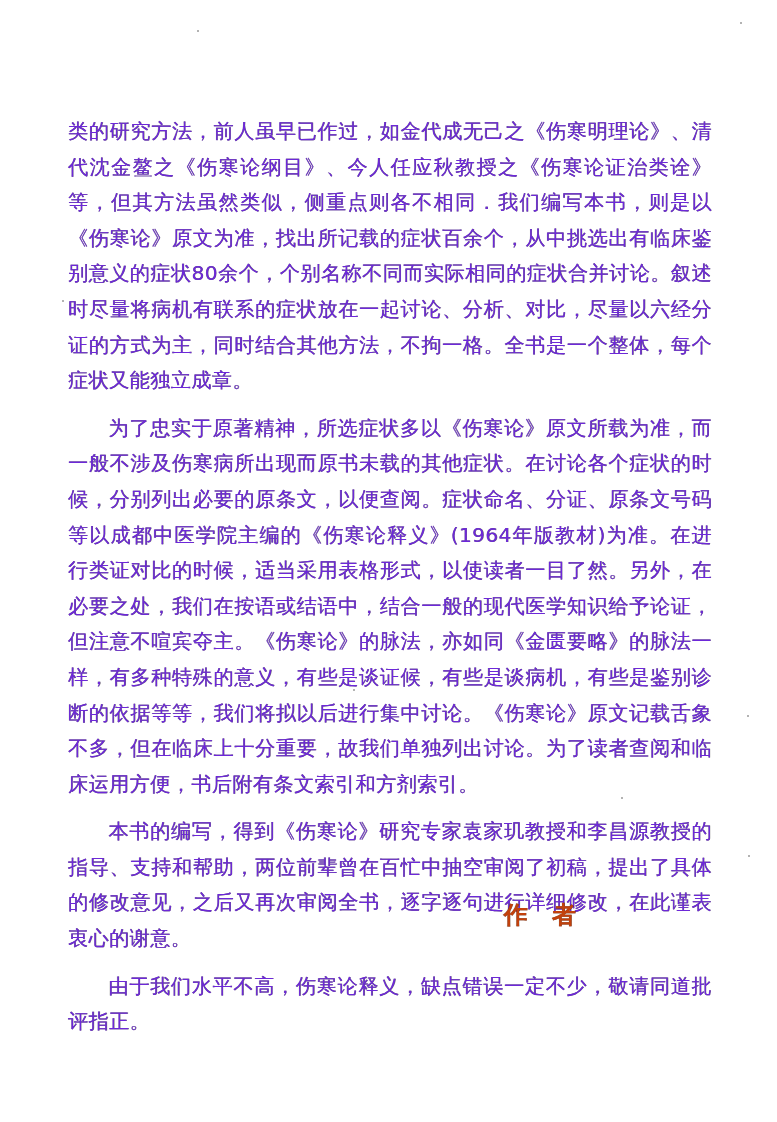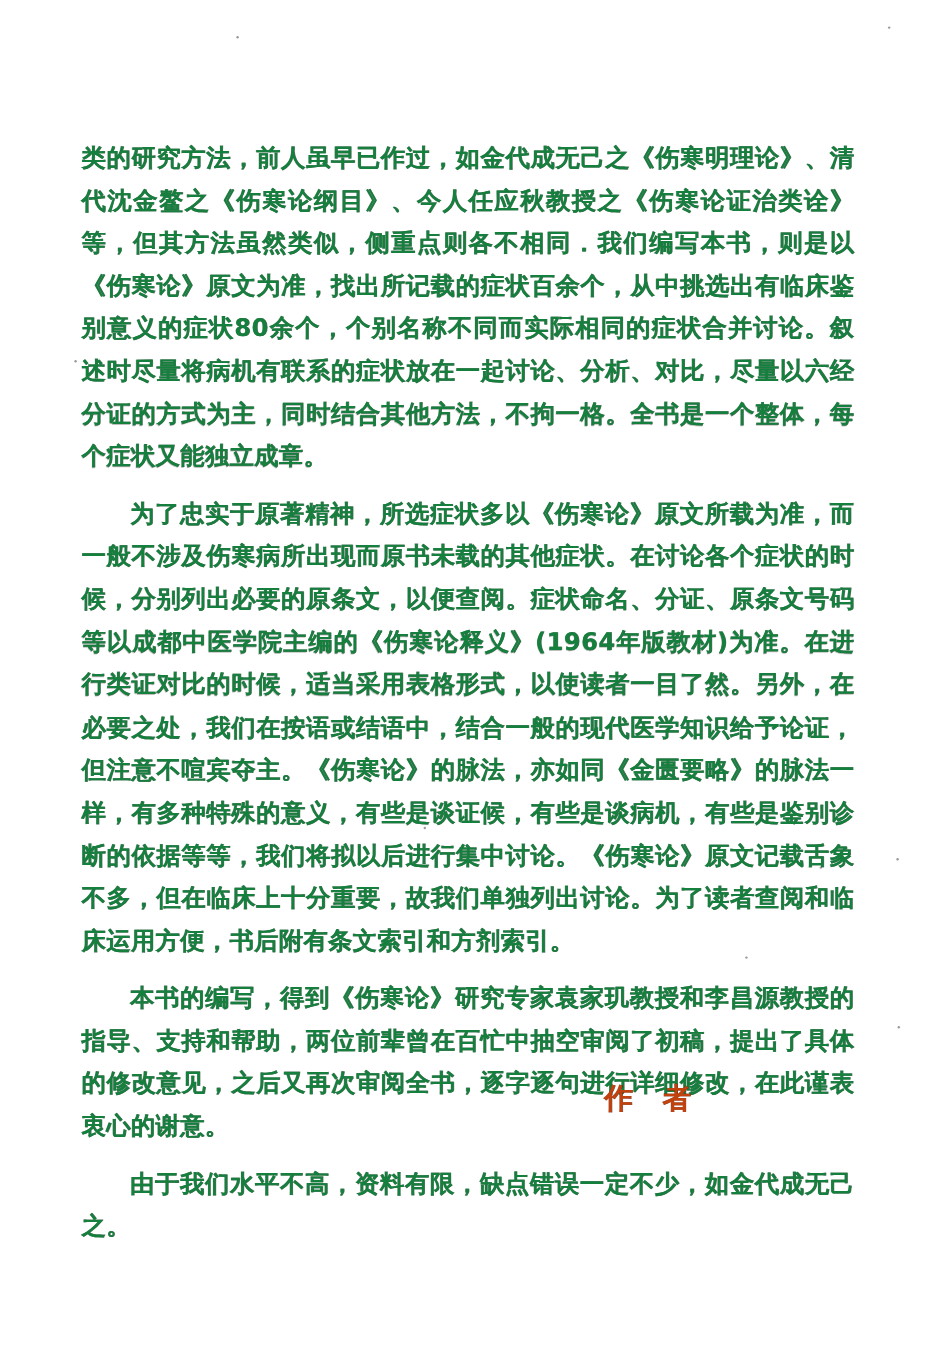--- a/index.html
+++ b/index.html
@@ -31,27 +31,27 @@
   .textblock {
     position: absolute;
     left: 68px;
     top: 114px;
     width: 644px;
   }
 
   .para {
     margin: 0;
     padding: 0;
-    color: #15803d;
+    color: #6d28d9;
     font-size: 20.2px;
     line-height: 35.6px;
     letter-spacing: 0.35px;
     text-align: justify;
     text-justify: inter-character;
-    font-weight: 700;
+    font-weight: 400;
     
     text-shadow: 0.35px 0 0 rgba(0,0,0,0.55), -0.3px 0.2px 0 rgba(0,0,0,0.25);
     -webkit-font-smoothing: none;
   }
 
   .para + .para {
     margin-top: 12px;
   }
 
   .indent {
@@ -103,21 +103,21 @@
   <div class="speck" style="left:62px; top:300px; width:2px; height:2px;"></div>
 
   <div class="textblock">
 
     <p class="para">类的研究方法，前人虽早已作过，如金代成无己之《伤寒明理论》、清代沈金鳌之《伤寒论纲目》、今人任应秋教授之《伤寒论证治类诠》等，但其方法虽然类似，侧重点则各不相同．我们编写本书，则是以《伤寒论》原文为准，找出所记载的症状百余个，从中挑选出有临床鉴别意义的症状80余个，个别名称不同而实际相同的症状合并讨论。叙述时尽量将病机有联系的症状放在一起讨论、分析、对比，尽量以六经分证的方式为主，同时结合其他方法，不拘一格。全书是一个整体，每个症状又能独立成章。</p>
 
     <p class="para indent">为了忠实于原著精神，所选症状多以《伤寒论》原文所载为准，而一般不涉及伤寒病所出现而原书未载的其他症状。在讨论各个症状的时候，分别列出必要的原条文，以便查阅。症状命名、分证、原条文号码等以成都中医学院主编的《伤寒论释义》(1964年版教材)为准。在进行类证对比的时候，适当采用表格形式，以使读者一目了然。另外，在必要之处，我们在按语或结语中，结合一般的现代医学知识给予论证，但注意不喧宾夺主。《伤寒论》的脉法，亦如同《金匮要略》的脉法一样，有多种特殊的意义，有些是谈证候，有些是谈病机，有些是鉴别诊断的依据等等，我们将拟以后进行集中讨论。《伤寒论》原文记载舌象不多，但在临床上十分重要，故我们单独列出讨论。为了读者查阅和临床运用方便，书后附有条文索引和方剂索引。</p>
 
     <p class="para indent">本书的编写，得到《伤寒论》研究专家袁家玑教授和李昌源教授的指导、支持和帮助，两位前辈曾在百忙中抽空审阅了初稿，提出了具体的修改意见，之后又再次审阅全书，逐字逐句进行详细修改，在此谨表衷心的谢意。</p>
 
-    <p class="para indent">由于我们水平不高，资料有限，缺点错误一定不少，如金代成无己之。</p>
+    <p class="para indent">由于我们水平不高，伤寒论释义，缺点错误一定不少，敬请同道批评指正。</p>
 
   </div>
 
   <div class="signature">
     <div class="sig-author">作 者</div>
   </div>
 
 </div>
 
 </body></html>

